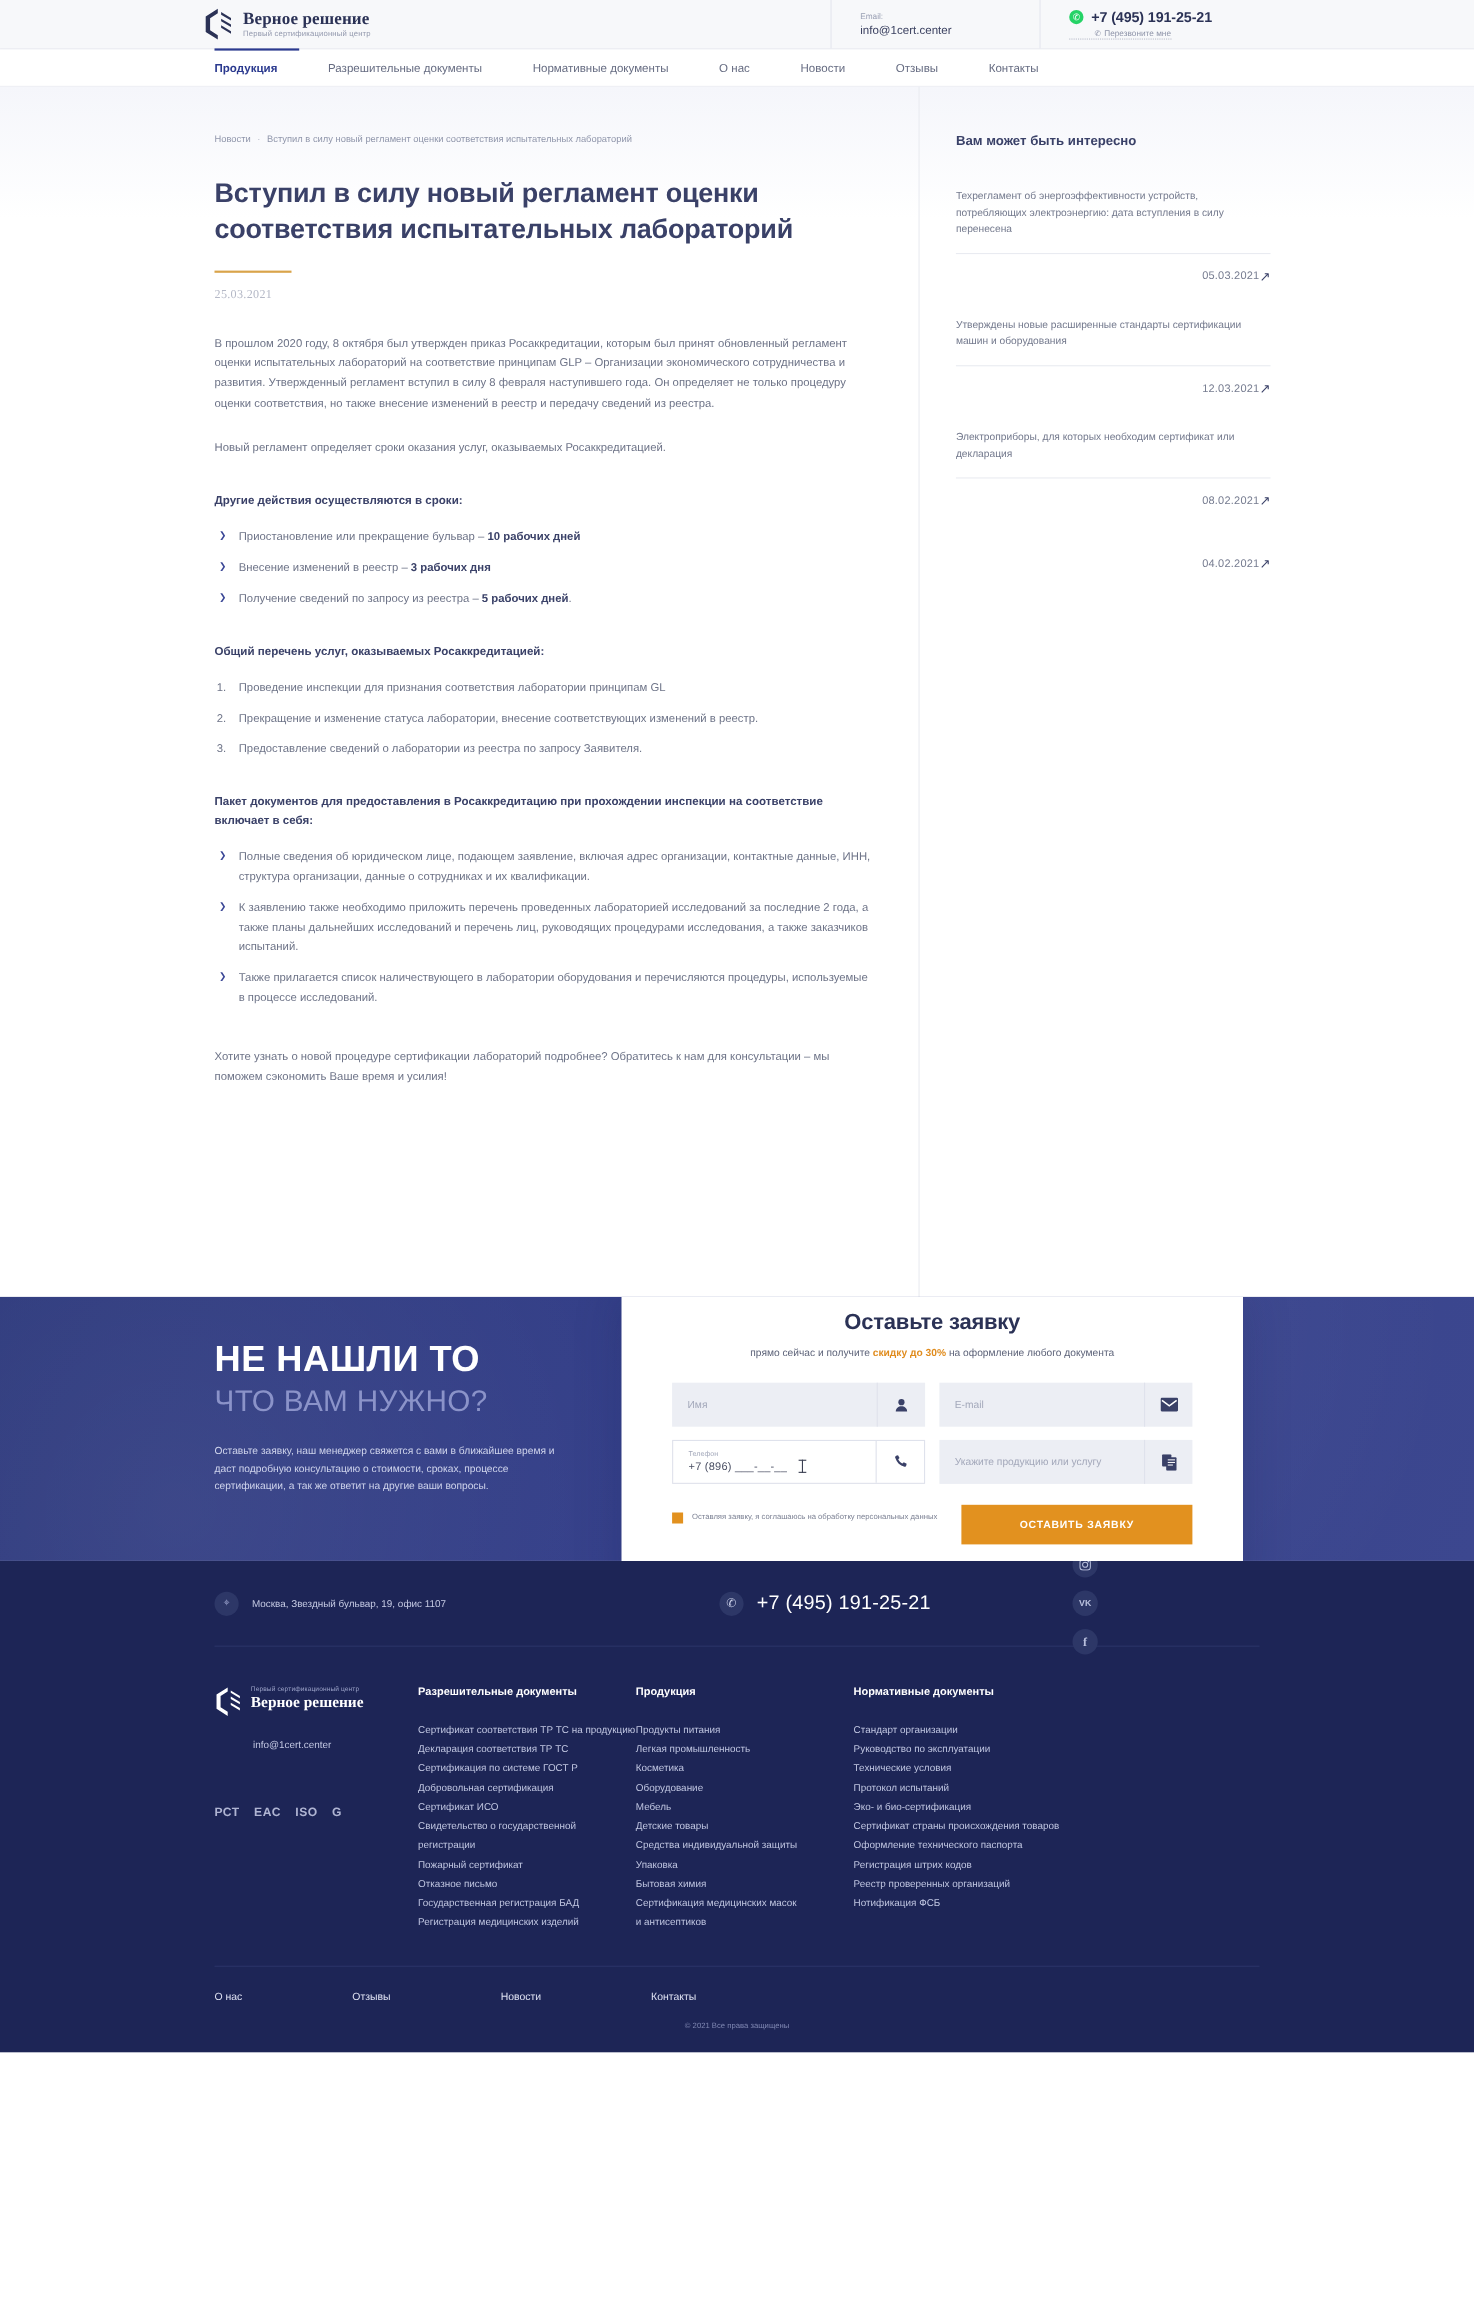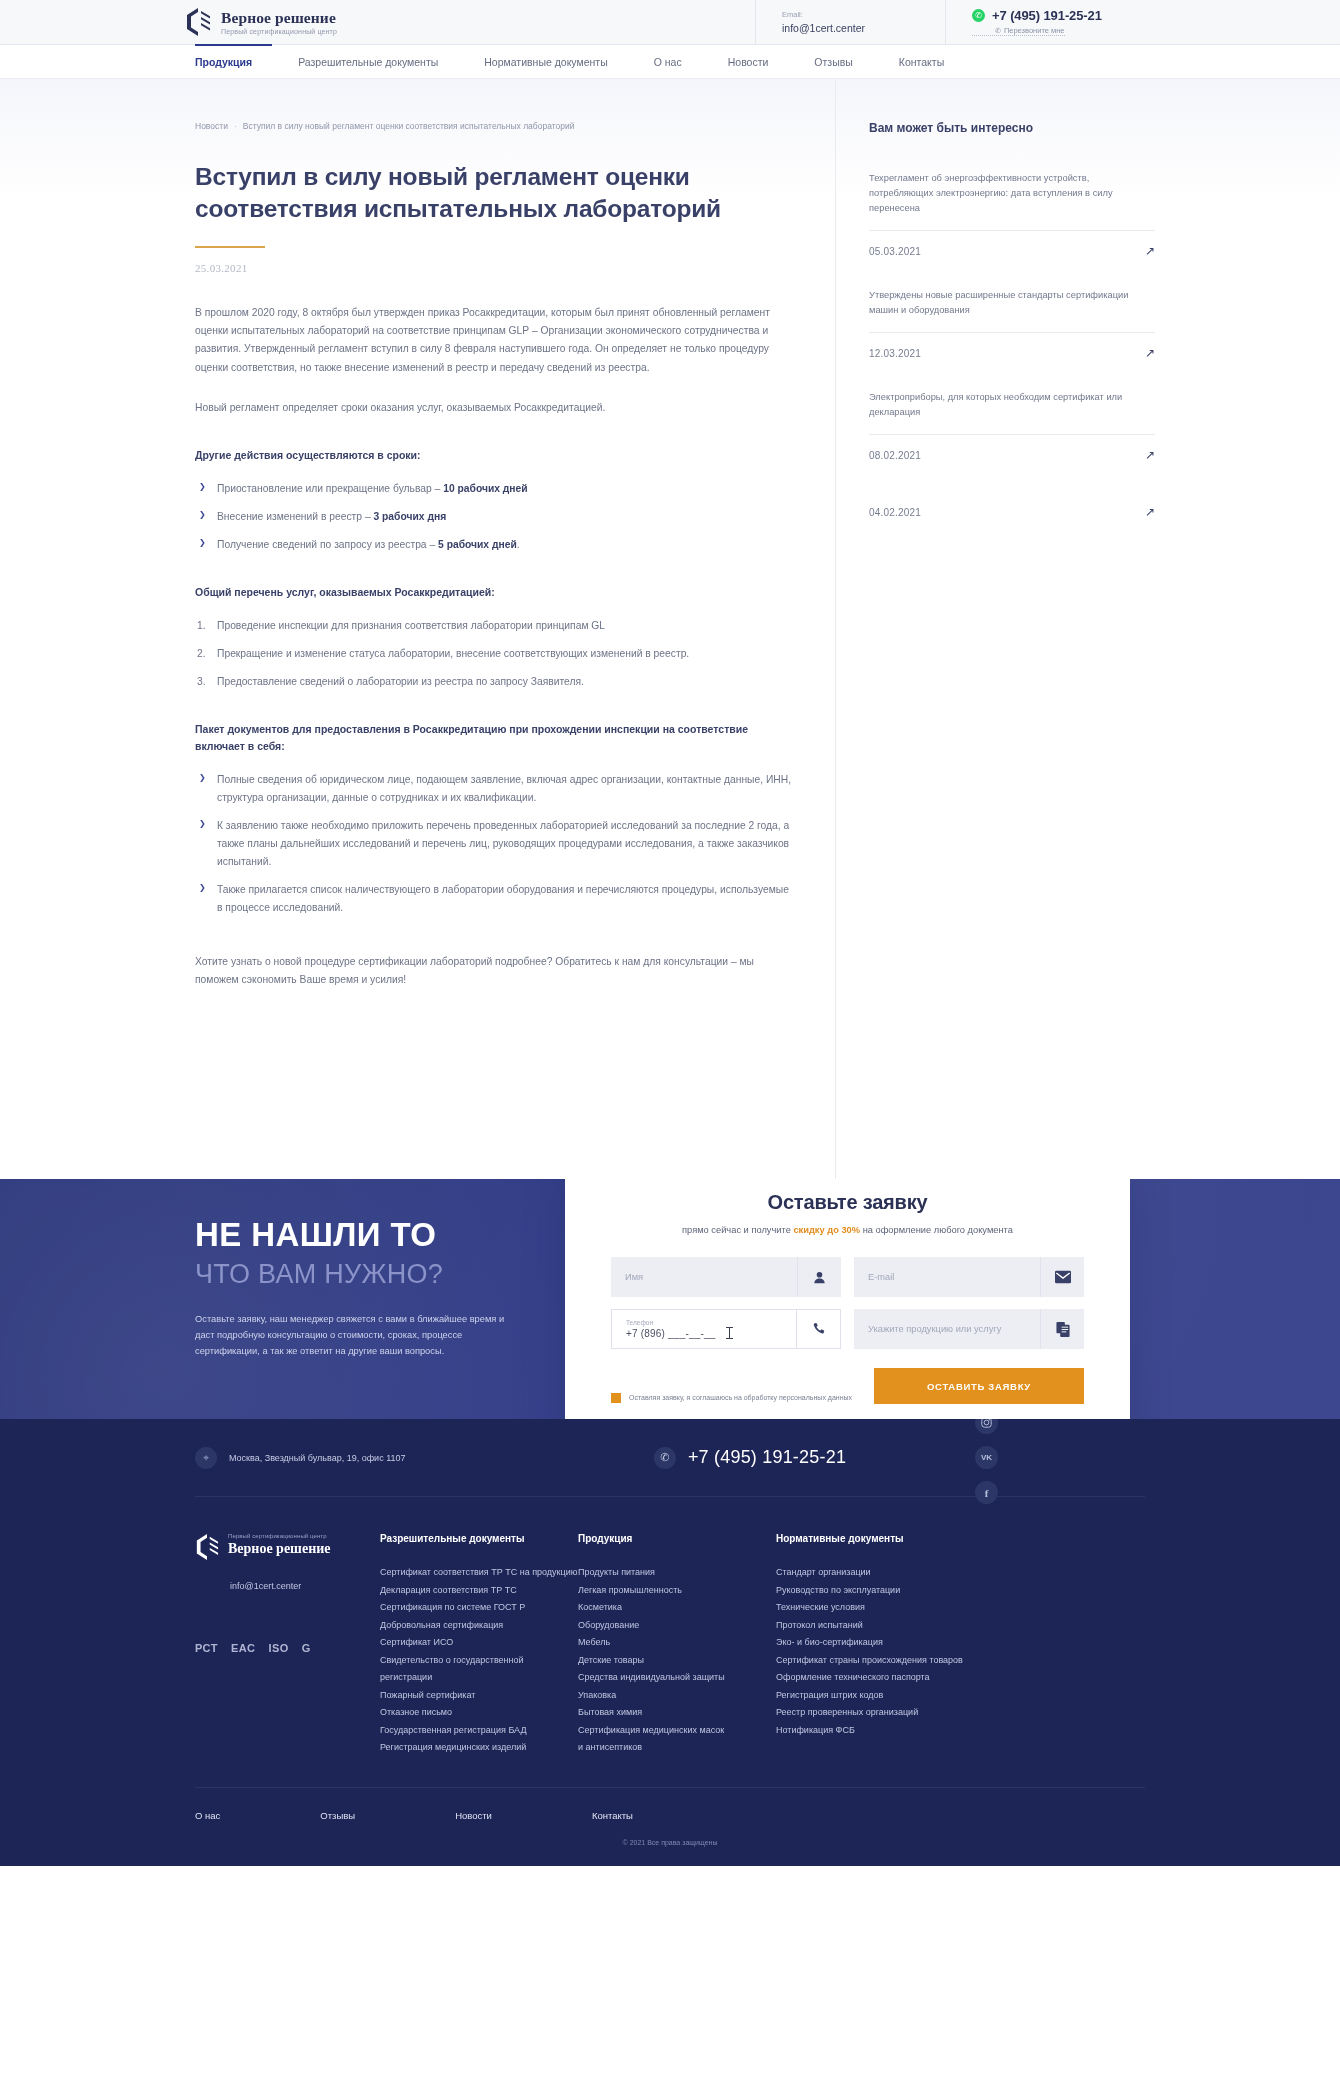--- a/index.html
+++ b/index.html
@@ -165,21 +165,21 @@
   }
   .sb-item { margin-bottom: 30px; cursor: pointer; }
   .sb-title {
     font-size: 9.3px;
     line-height: 1.62;
     color: #73798d;
     padding-bottom: 14px;
     border-bottom: 1px solid #e9ebf1;
   }
   .sb-foot {
-    display: flex; align-items: center; justify-content: space-between;
+    display: flex; align-items: center; justify-content: flex-end;
     padding-top: 13px;
   }
   .sb-date { font-size: 10px; color: #767c90; letter-spacing: .2px; }
   .sb-arrow { font-size: 12px; color: #3a4168; }
 
   
   .cta-band {
     position: relative;
     height: 240px;
     background: linear-gradient(110deg,#2e3a7d 0%,#35408a 45%,#3c478f 100%);
@@ -247,21 +247,21 @@
   }
   .caret::before, .caret::after {
     content: ""; position: absolute; left: -3px; width: 7px; height: 1px; background: #3a3f52;
   }
   .caret::before { top: 0; }
   .caret::after { bottom: 0; }
   .ficon {
     width: 44px; display: flex; align-items: center; justify-content: center;
     border-left: 1px solid #dfe2ec; color: #3a4168;
   }
-  .frow2 { display: flex; align-items: flex-end; margin-top: 19px; gap: 14px; }
+  .frow2 { display: flex; align-items: flex-start; margin-top: 19px; gap: 14px; }
   .agree { display: flex; gap: 8px; flex: 1; padding-top: 6px; }
   .cbx { width: 10px; height: 10px; background: #e2911f; flex: 0 0 10px; margin-top: 1px; }
   .agree-txt { font-size: 7px; color: #7b8093; line-height: 1.65; }
   .submit {
     width: 210px; height: 36px; background: #e2911f; border: none;
     color: #fff; font-size: 9.5px; font-weight: bold; letter-spacing: .7px;
     cursor: pointer;
   }
 
   

